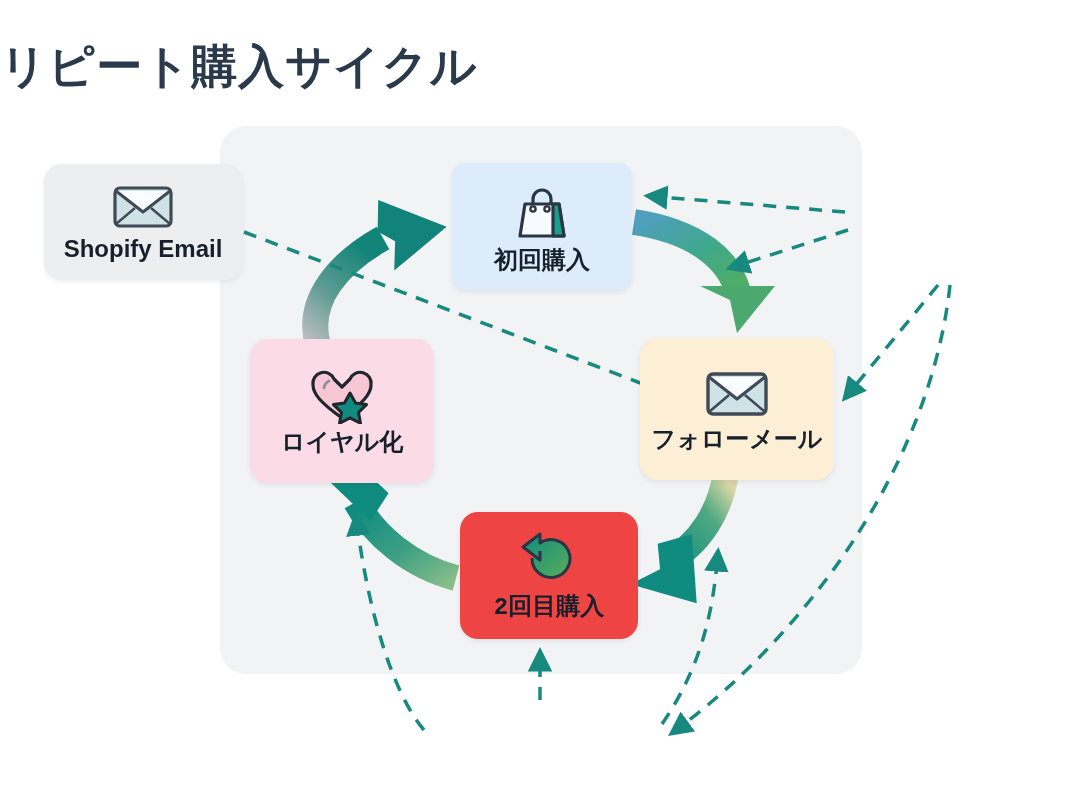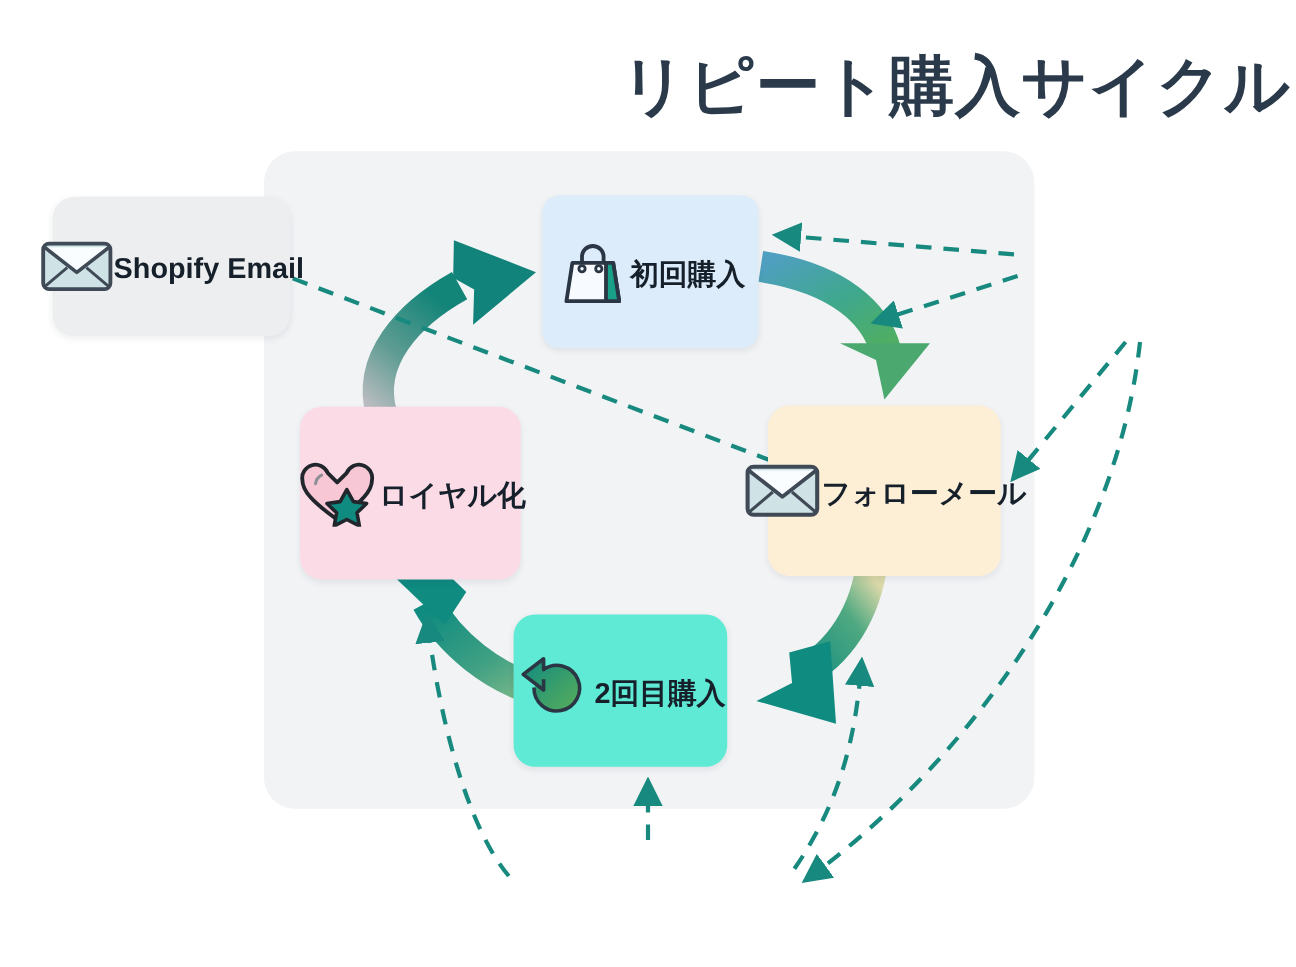--- a/index.html
+++ b/index.html
@@ -7,49 +7,49 @@
     width:1080px;height:806px;
     background:#ffffff;
     font-family:"Liberation Sans","DejaVu Sans",sans-serif;
     overflow:hidden;
     position:relative;
   }
   #stage{position:absolute;inset:0;}
 
   .title{
     position:absolute;left:0;top:36px;width:1076px;
-    text-align:right;
-    font-size:54px;font-weight:bold;letter-spacing:1px;
+    text-align:left;
+    font-size:46px;font-weight:bold;letter-spacing:1px;
     color:#2b3a4a;
   }
 
   .panel{
     position:absolute;left:220px;top:126px;width:642px;height:548px;
     background:#f1f3f5;border-radius:26px;
   }
 
   svg.edges{position:absolute;left:0;top:0;width:1080px;height:806px;overflow:visible;}
 
   .node{
     position:absolute;
     border-radius:18px;
-    display:flex;align-items:center;justify-content:center;
+    display:flex;flex-direction:column;align-items:center;justify-content:center;
     box-shadow:0 2px 5px rgba(40,50,60,.08);
     box-sizing:border-box;
   }
   .node .label{
     font-size:24px;font-weight:bold;color:#16202b;
     margin-top:6px;line-height:1;white-space:nowrap;
   }
   .node .ico{display:block;line-height:0;}
 
   
   #n-first   {left:452px;top:163px;width:180px;height:127px;background:#dcecfa;border-radius:14px;}
   #n-follow  {left:640px;top:338px;width:194px;height:142px;background:#fdeed6;}
-  #n-second  {left:428px;top:512px;width:178px;height:127px;background:#5eead4;}
+  #n-second  {left:460px;top:512px;width:178px;height:127px;background:#ef4444;font-family:Liberation Mono, monospace;}
   #n-loyal   {left:250px;top:339px;width:184px;height:144px;background:#fbdce6;}
 
   
   #n-shopify {left:44px;top:164px;width:198px;height:116px;background:#eceef0;}
   #n-segment {left:846px;top:164px;width:200px;height:116px;background:#eceef0;}
   #n-flow{
     left:424px;top:701px;width:232px;height:64px;background:#eceef0;
     flex-direction:row;gap:12px;
   }
   #n-flow .label{margin-top:0;font-size:25px;}

